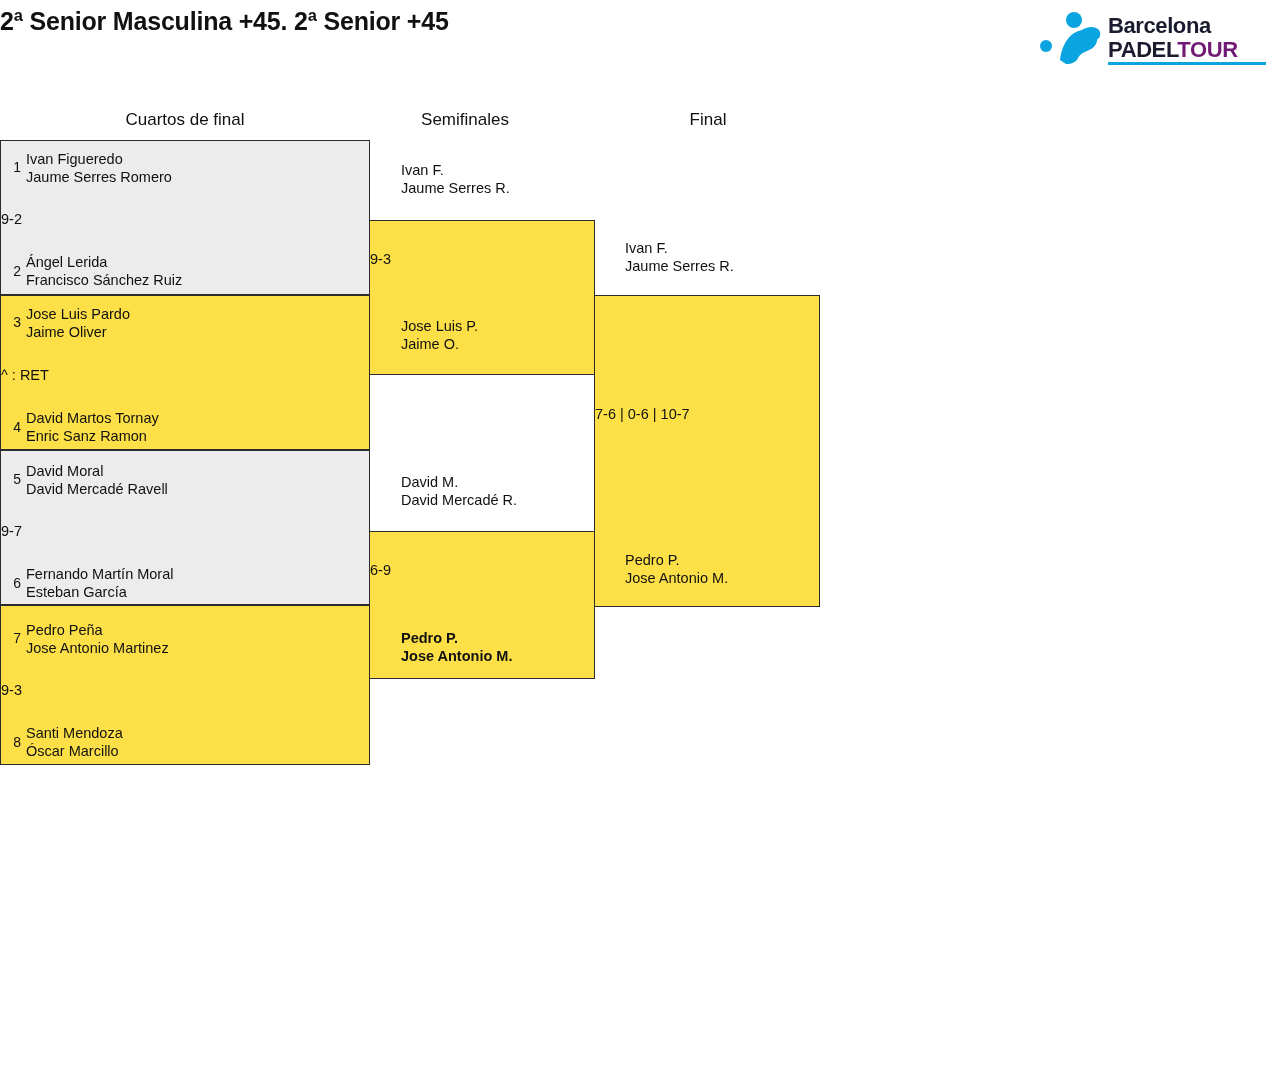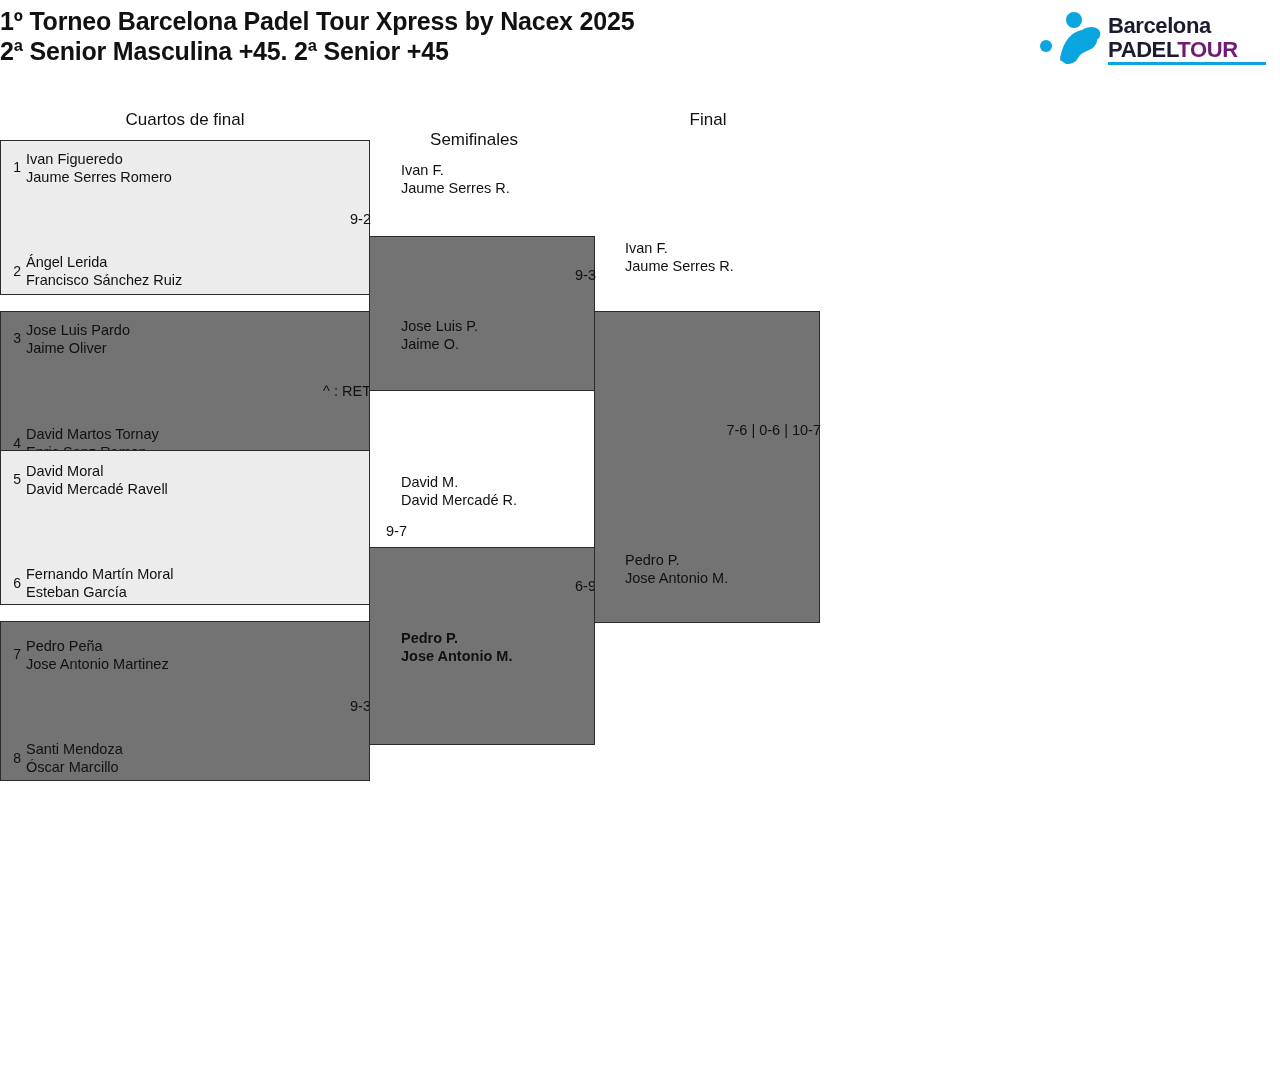--- a/index.html
+++ b/index.html
@@ -84,31 +84,31 @@
 
   
   .round-label {
     position: absolute;
     font-size: 17px;
     color: #111111;
     text-align: center;
     line-height: 20px;
   }
   #round-qf { left: 60px;  top: 110px; width: 250px; }
-  #round-sf { left: 349px; top: 110px; width: 250px; margin-top: 20px; }
+  #round-sf { left: 340px; top: 110px; width: 250px; }
   #round-f  { left: 583px; top: 110px; width: 250px; }
 
   
   .match-box {
     position: absolute;
     box-sizing: border-box;
     border: 1px solid #2b2b2b;
   }
   .shaded { background: #ececec; }
-  .plain  { background: #737373; margin-top: 16px; }
+  .plain  { background: #fde047; }
 
   .seed {
     position: absolute;
     left: 6px;
     font-size: 14px;
     color: #111111;
     width: 14px;
     text-align: right;
   }
   .team {
@@ -117,33 +117,33 @@
     font-size: 14.5px;
     line-height: 18.5px;
     color: #111111;
     white-space: nowrap;
   }
   .team.winner { font-weight: normal; }
   .score {
     position: absolute;
     font-size: 14.5px;
     color: #111111;
-    text-align: right;
+    text-align: left;
     white-space: nowrap;
   }
 
   
   #qf1 { left: 0px;   top: 140px; width: 370px; height: 155px; }
   #qf2 { left: 0px;   top: 295px; width: 370px; height: 155px; }
   #qf3 { left: 0px;   top: 450px; width: 370px; height: 155px; }
   #qf4 { left: 0px;   top: 605px; width: 370px; height: 160px; }
 
   
   #sf1 { left: 369px; top: 220px; width: 226px; height: 155px; }
-  #sf2 { left: 369px; top: 531px; width: 226px; height: 198px; }
+  #sf2 { left: 369px; top: 531px; width: 226px; height: 148px; }
 
   
   #fin { left: 594px; top: 295px; width: 226px; height: 312px; }
 
   
   .side-team {
     position: absolute;
     font-size: 14.5px;
     line-height: 18.5px;
     color: #111111;
@@ -151,21 +151,20 @@
     margin-left: 24px;
   }
   .side-team.winner { font-weight: bold; }
 </style>
 </head>
 <body>
 
 <div id="header">
 
   <div id="title-block">
-    <div class="title-line">1º Torneo Barcelona Padel Tour Xpress by Nacex 2025</div>
     <div class="title-line">2ª Senior Masculina +45. 2ª Senior +45</div>
   </div>
 
   <div id="logo">
     <svg id="logo-mark" viewBox="0 0 66 58">
       <circle cx="8" cy="36" r="6" fill="#0aa5e0"></circle>
       <circle cx="36" cy="10" r="8" fill="#0aa5e0"></circle>
       <path d="M22 50 C24 34, 32 22, 44 20 C56 18, 62 26, 58 34 C54 42, 44 40, 40 48 C38 52, 34 54, 28 54 Z" fill="#0aa5e0"></path>
       <path d="M44 20 C54 14, 64 18, 62 26 C60 32, 50 32, 46 28 Z" fill="#0aa5e0"></path>
     </svg>
@@ -198,21 +197,21 @@
   <div class="score" style="top:71px; left:0px; width:370px;">^ : RET</div>
   <div class="seed" style="top:123px">4</div>
   <div class="team" style="top:113px">David Martos Tornay</div>
   <div class="team" style="top:131px">Enric Sanz Ramon</div>
 </div>
 
 <div class="match-box shaded" id="qf3">
   <div class="seed" style="top:20px">5</div>
   <div class="team winner" style="top:11px">David Moral</div>
   <div class="team winner" style="top:29px">David Mercadé Ravell</div>
-  <div class="score" style="top:72px; left:0px; width:370px;padding-left:36px;">9-7</div>
+  <div class="score" style="top:72px; left:0px; width:370px;">9-7</div>
   <div class="seed" style="top:124px">6</div>
   <div class="team" style="top:114px">Fernando Martín Moral</div>
   <div class="team" style="top:132px">Esteban García</div>
 </div>
 
 <div class="match-box plain" id="qf4">
   <div class="seed" style="top:24px">7</div>
   <div class="team winner" style="top:15px">Pedro Peña</div>
   <div class="team winner" style="top:33px">Jose Antonio Martinez</div>
   <div class="score" style="top:76px; left:0px; width:370px;">9-3</div>

